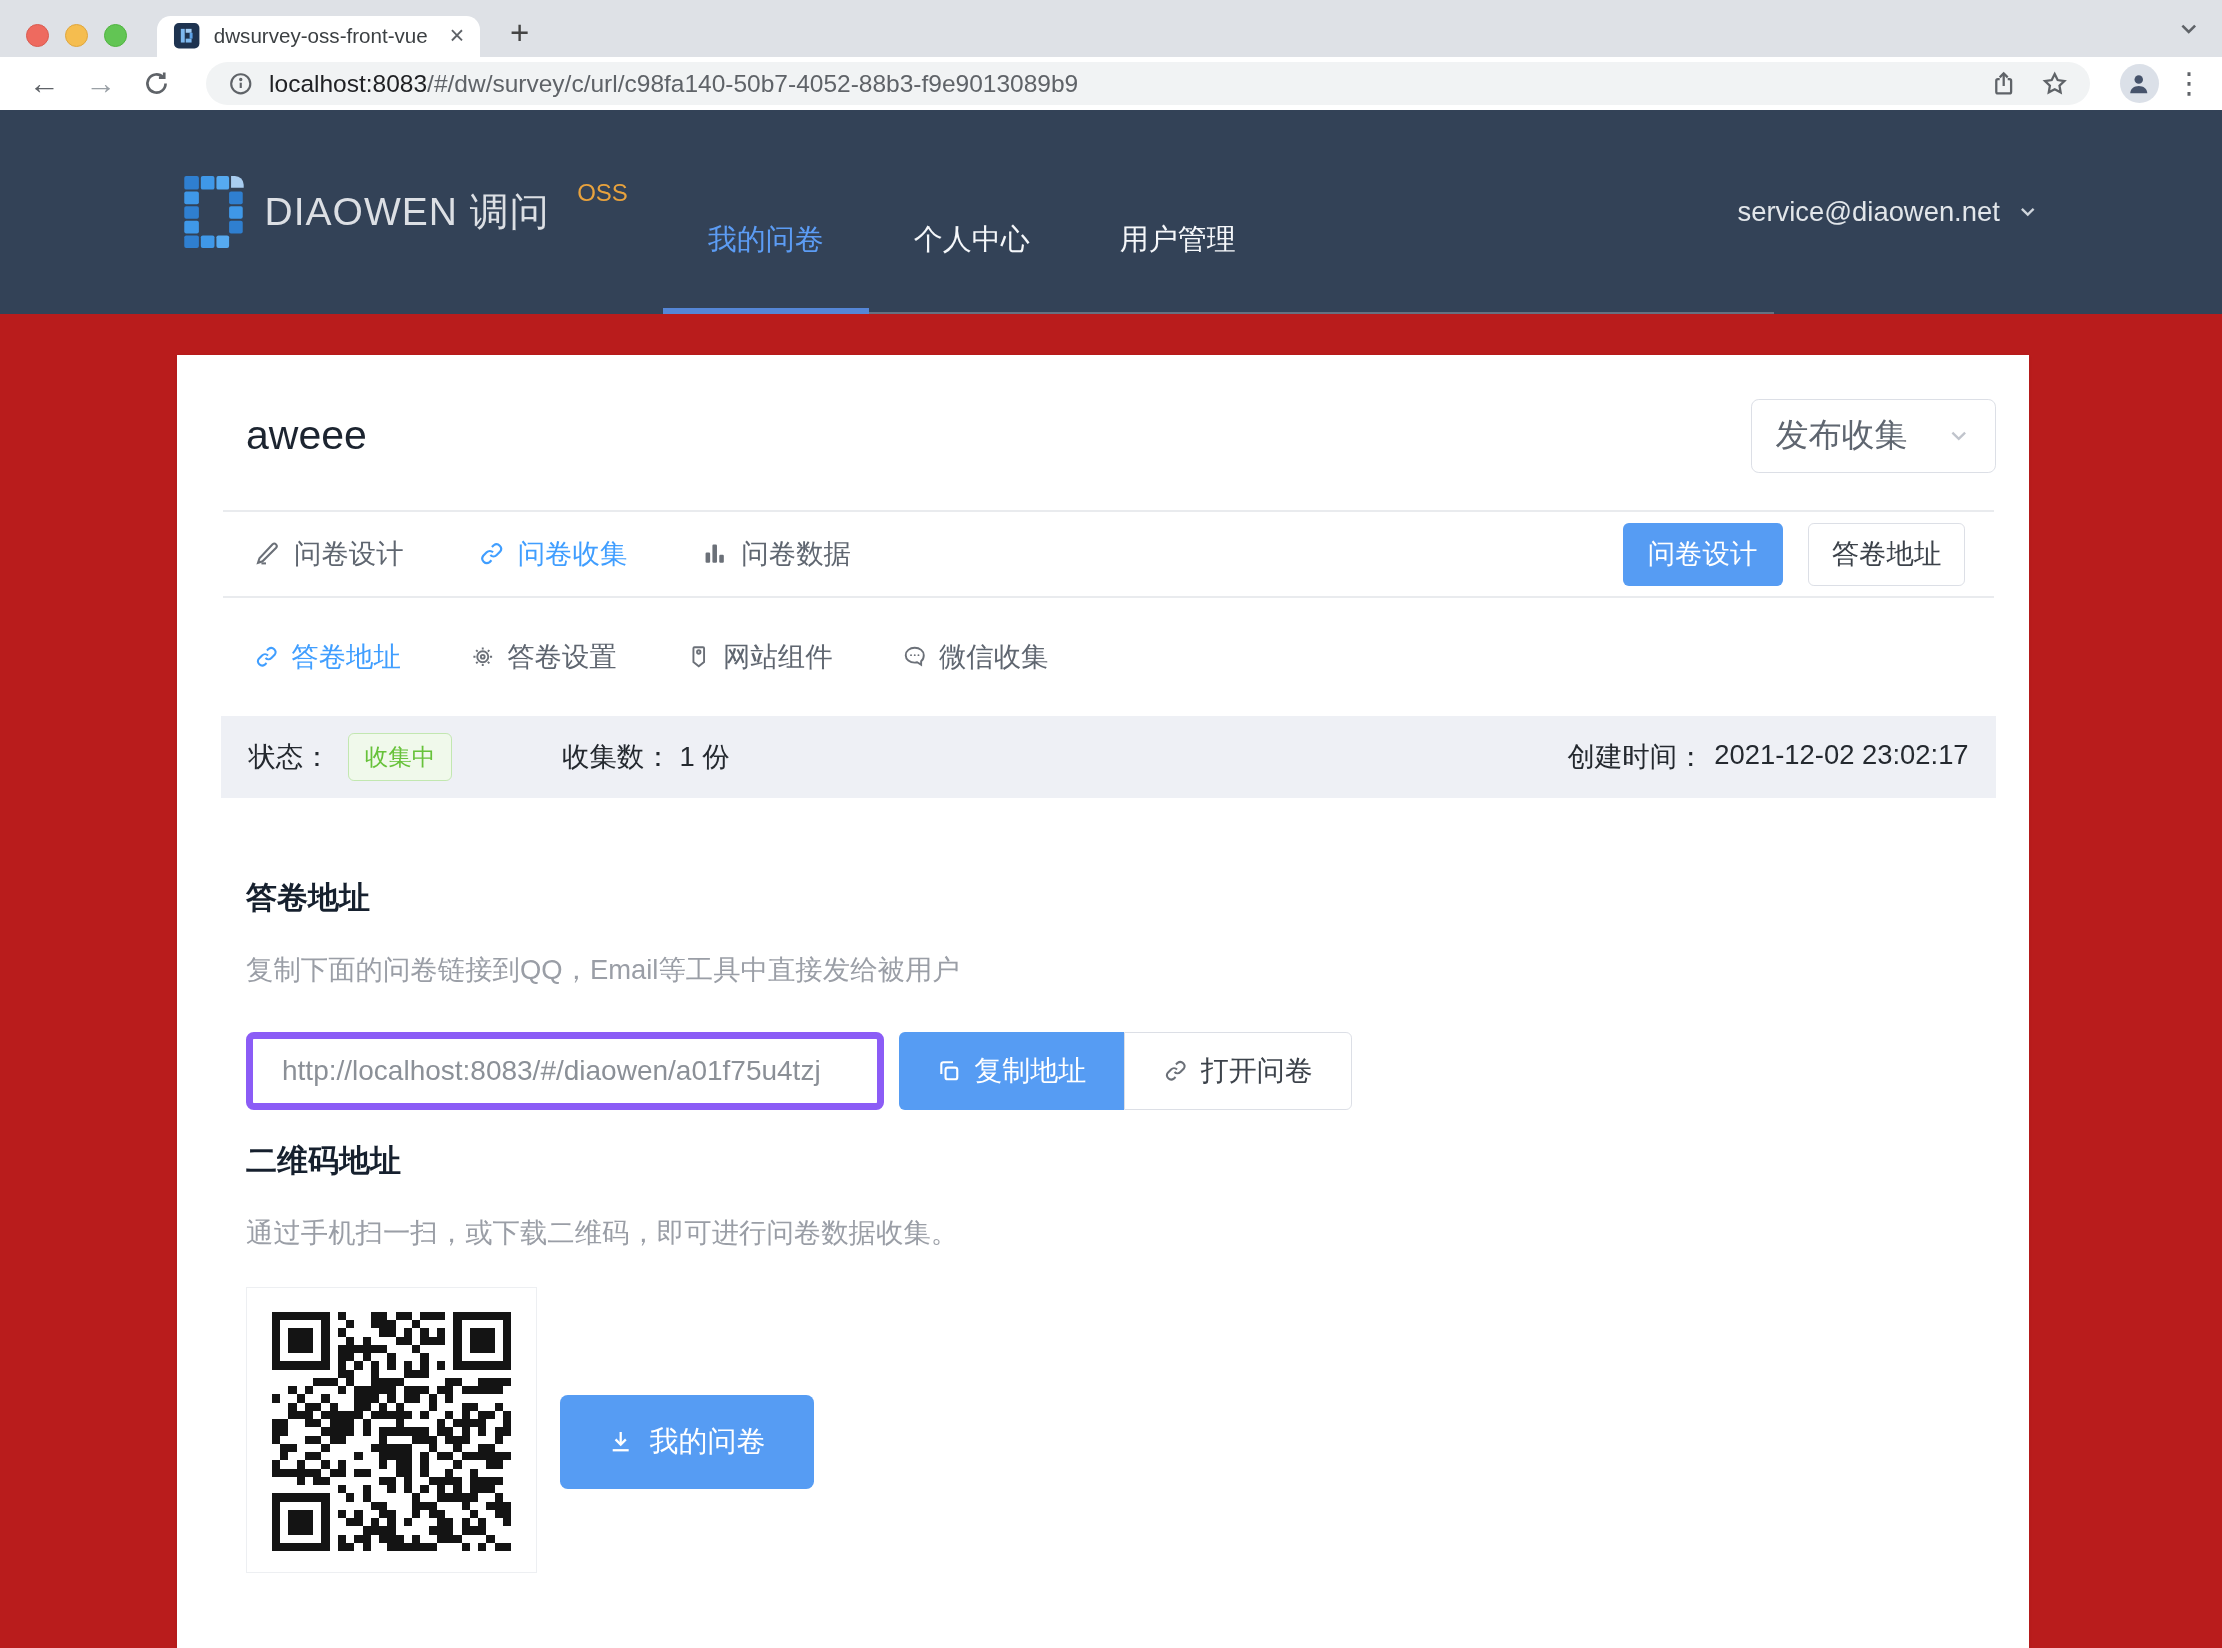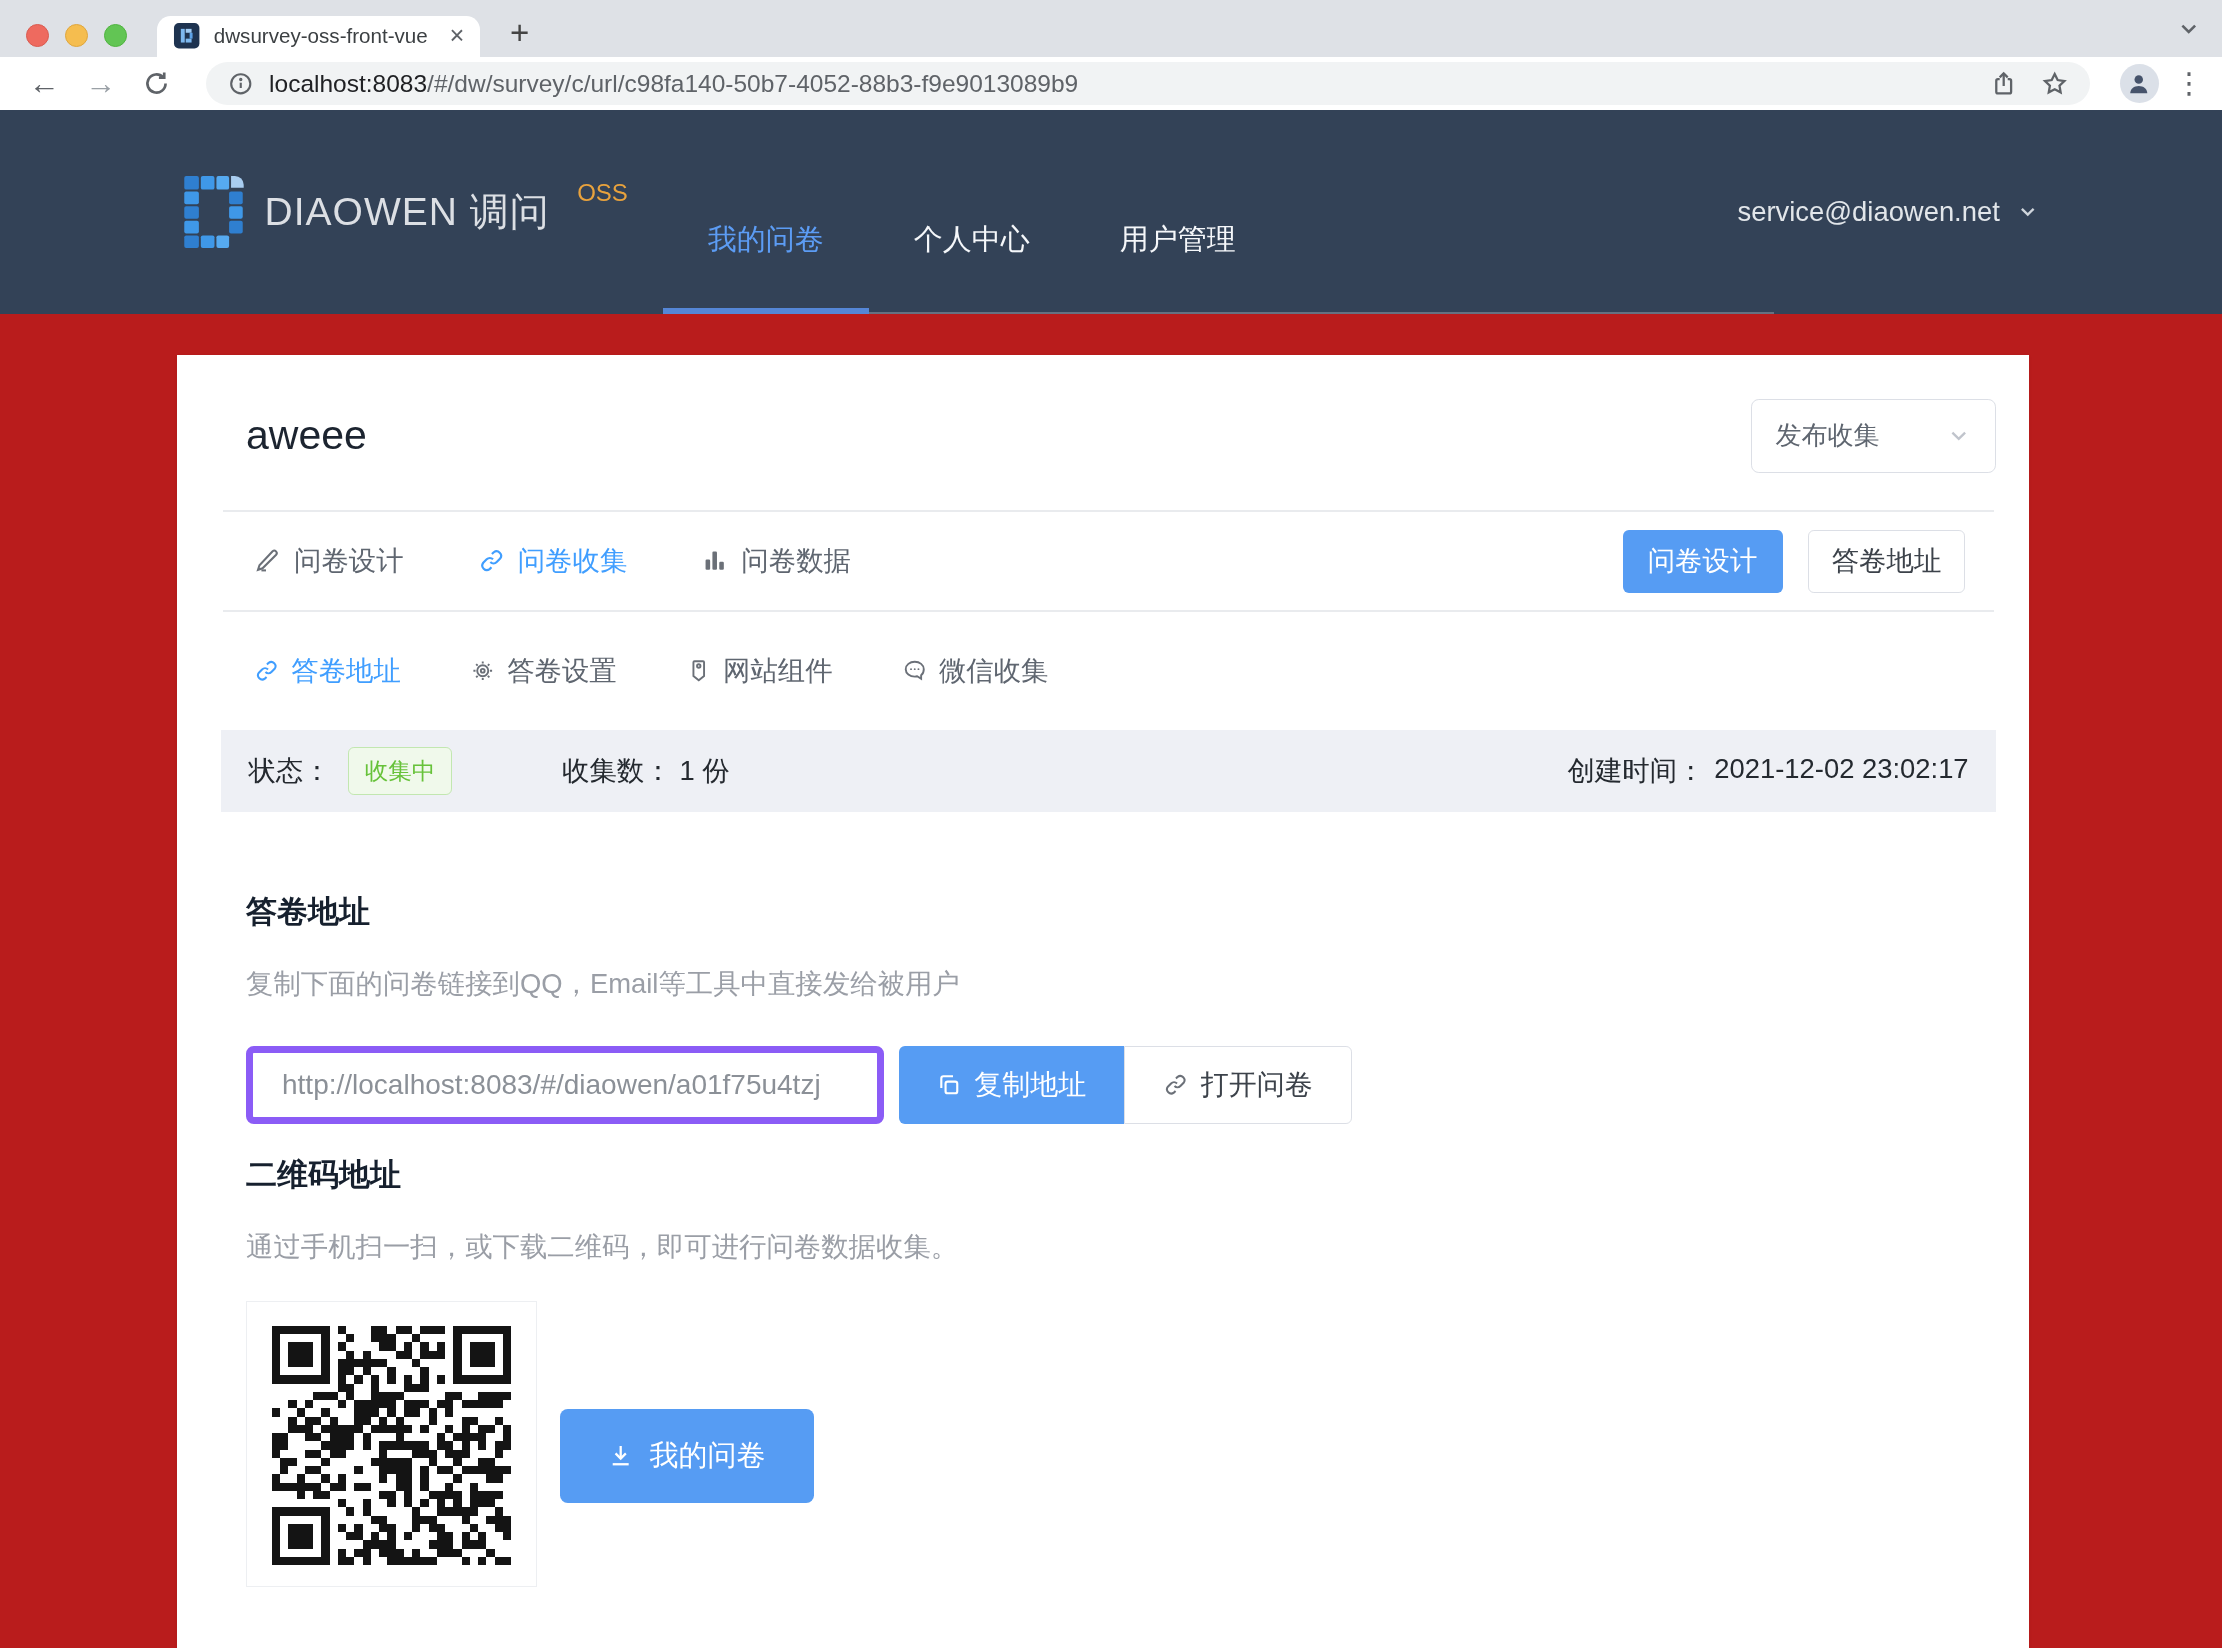--- a/index.html
+++ b/index.html
@@ -54,25 +54,25 @@
 
   
   .page { height:1335px; padding-top:41px; background:#b91c1c; }
   .card { margin-left:177px; width:1852px; height:1296px; background:#fff;
     box-shadow:0 1px 3.9px rgba(0,0,0,.05); }
   .card-head { display:flex; align-items:center; justify-content:space-between;
     padding:43px 33px 0 69px; height:118px; }
   .survey-title { font-size:41px; color:#1c2430; font-weight:400; }
   .publish-select { width:245px; height:74px; border:1px solid #dcdfe6; border-radius:7.8px;
     display:flex; align-items:center; justify-content:space-between; padding:0 23.5px;
-    font-size:26px; color:#5f6670; background:#fff; cursor:pointer; }
+    font-size:33px; color:#5f6670; background:#fff; cursor:pointer; }
   .divider { height:2px; background:#e9ebee; margin:37px 35px 0 46px; }
   .divider.tight { margin-top:0; }
 
-  .tabs-row { display:flex; align-items:center; height:98px; padding:0 64px 0 77px; }
+  .tabs-row { display:flex; align-items:center; height:84px; padding:0 64px 0 77px; }
   .tab-item { display:flex; align-items:center; gap:12.7px; font-size:27.4px; color:#5f6670;
     margin-right:74px; cursor:pointer; }
   .tab-item .ic { color:#6b7078; }
   .tab-item.active { color:var(--link,#409eff); }
   .tab-item.active .ic { color:var(--link,#409eff); }
   .tabs-row .spacer { flex:1; }
   .btn { display:flex; align-items:center; justify-content:center; font-size:27.4px;
     border-radius:5.9px; cursor:pointer; }
   .btn-primary { width:160px; height:63px; background:var(--accent,#569cf3); color:#fff; }
   .btn-plain { width:157px; height:63px; background:#fff; border:1px solid #dcdfe6; color:#3c424a; margin-left:25.5px; }

